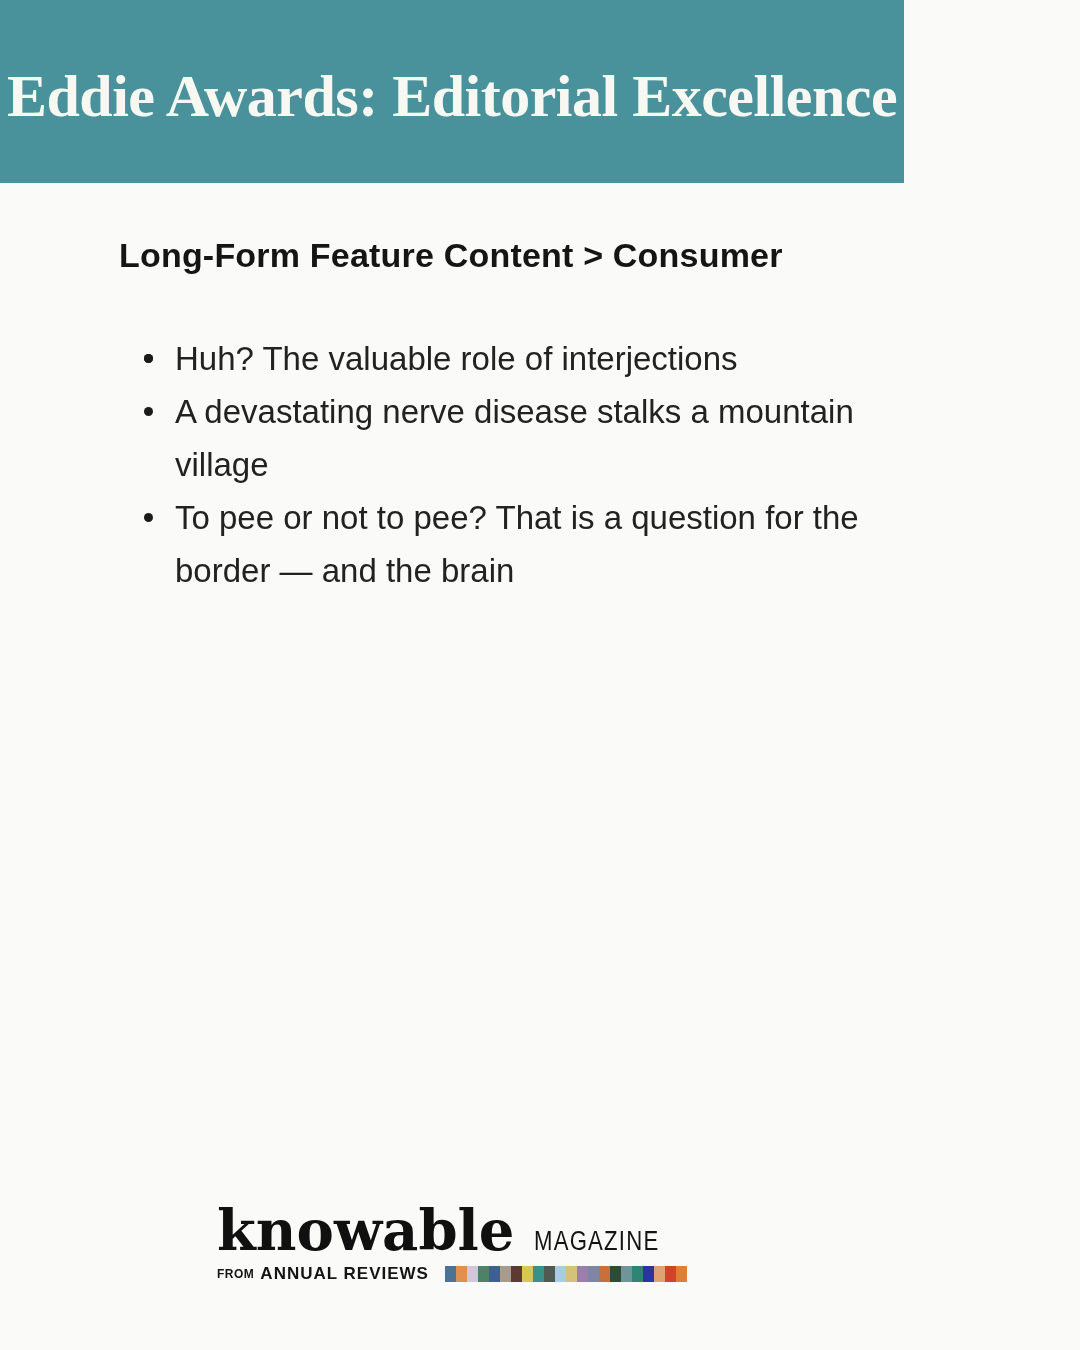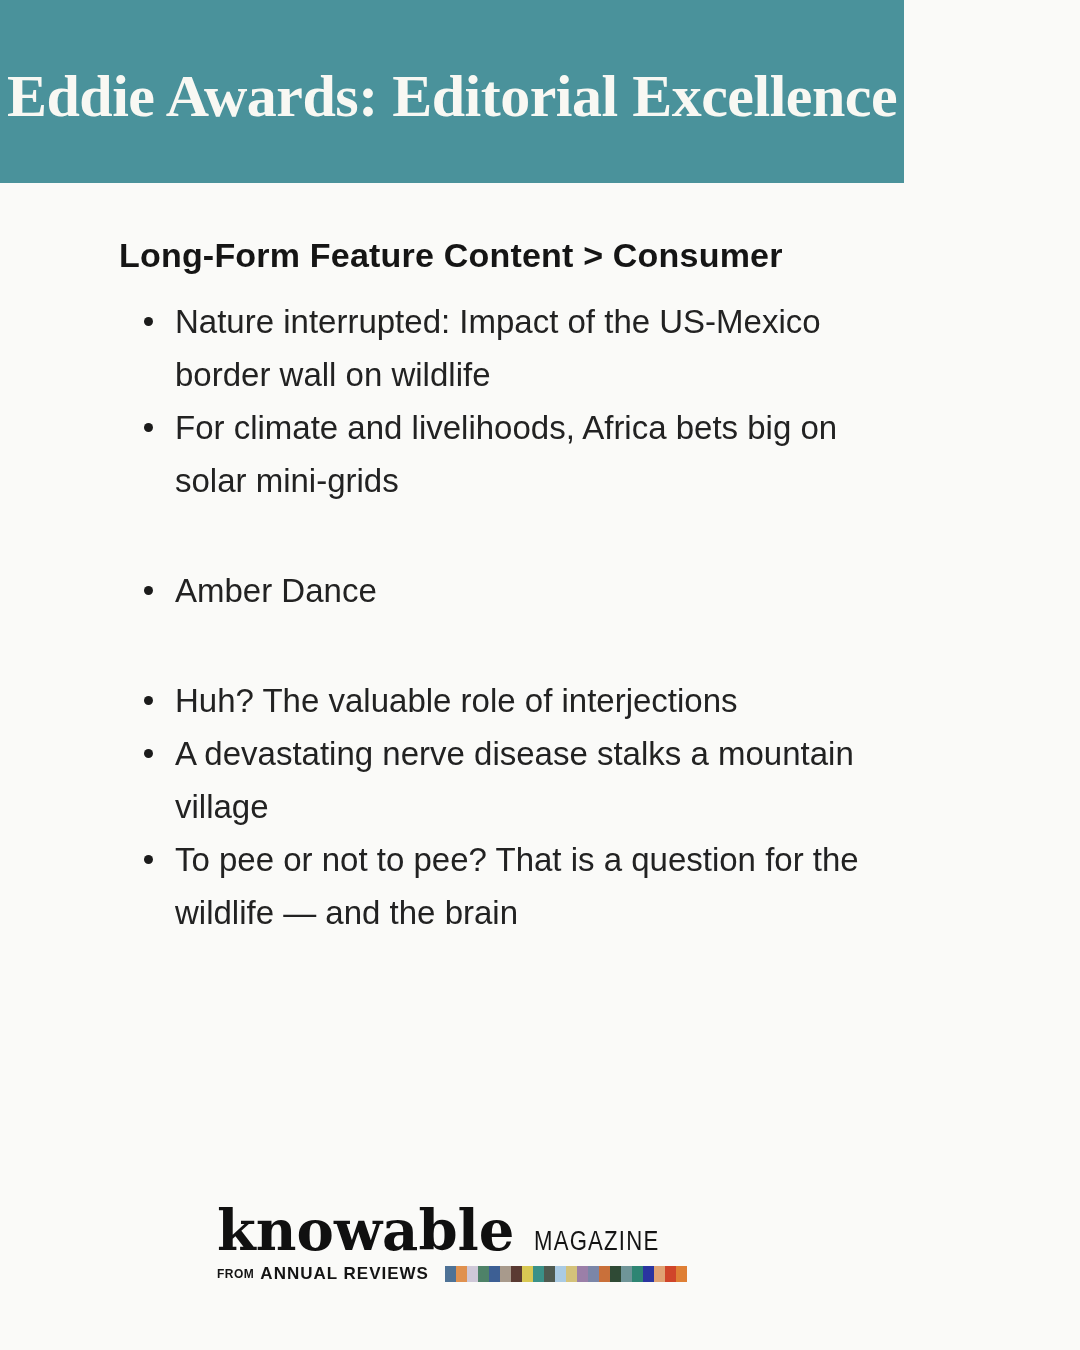--- a/index.html
+++ b/index.html
@@ -114,58 +114,46 @@
 <div class="page">
 
   <header class="banner">
     <h1>Eddie Awards: Editorial Excellence</h1>
   </header>
 
   <main class="content">
     <div id="sections">
     <section class="award-section">
       <h2 class="award-heading">Long-Form Feature Content &gt; Consumer</h2>
-      <ul class="award-items">
-    <li class="award-item">
-      <span class="dot"></span>
-      <span class="item-text">Nature interrupted: Impact of the US-Mexico border wall on wildlife</span>
-    </li>
-
-    <li class="award-item">
-      <span class="dot"></span>
-      <span class="item-text">For climate and livelihoods, Africa bets big on solar mini-grids</span>
-    </li>
-  </ul>
     </section>
 
 
     <section class="award-section">
       <ul class="award-items">
     <li class="award-item">
       <span class="dot"></span>
-      <span class="item-text">Amber Dance</span>
     </li>
   </ul>
     </section>
 
     <section class="award-section">
       <ul class="award-items">
     <li class="award-item">
       <span class="dot"></span>
       <span class="item-text">Huh? The valuable role of interjections</span>
     </li>
 
     <li class="award-item">
       <span class="dot"></span>
       <span class="item-text">A devastating nerve disease stalks a mountain village</span>
     </li>
 
     <li class="award-item">
       <span class="dot"></span>
-      <span class="item-text">To pee or not to pee? That is a question for the wildlife — and the brain</span>
+      <span class="item-text">To pee or not to pee? That is a question for the border — and the brain</span>
     </li>
   </ul>
     </section>
   </div>
   </main>
 
   <footer class="footer">
     <div class="logo">
       <div class="logo-row1">
         <span class="logo-word">knowable</span>

